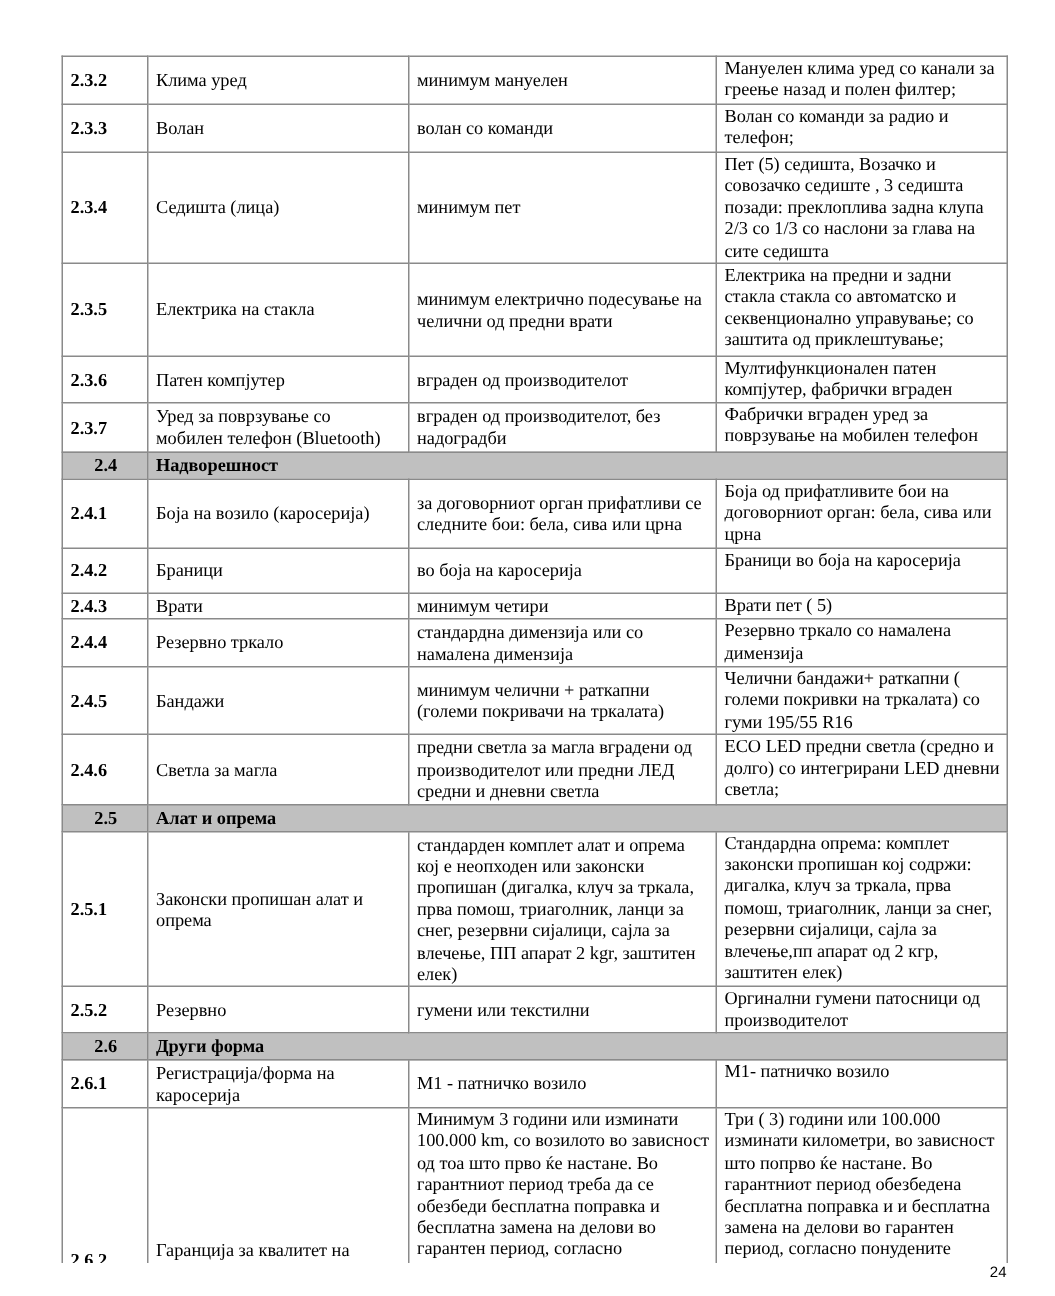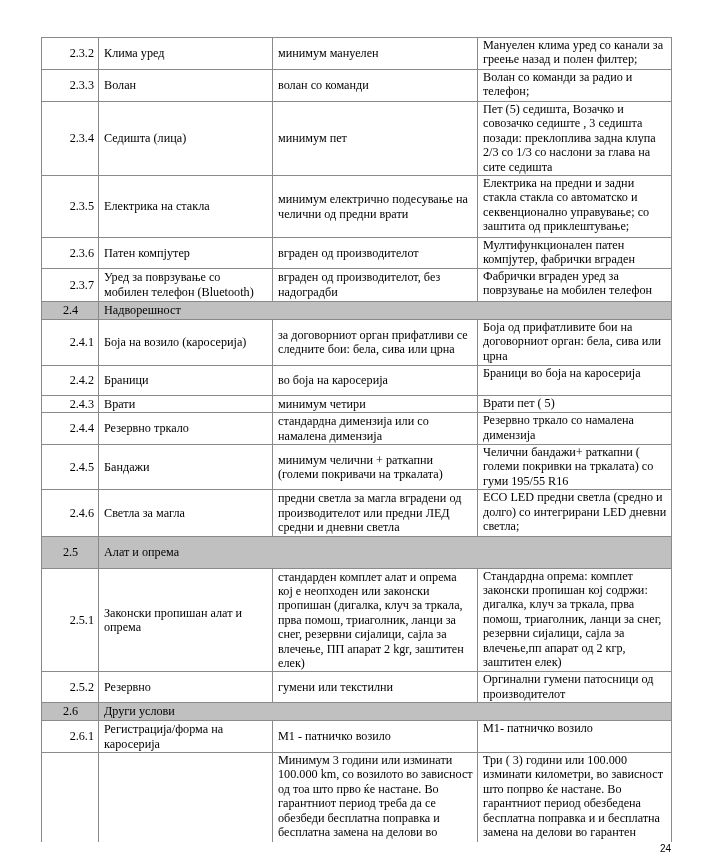--- a/index.html
+++ b/index.html
@@ -2,23 +2,23 @@
 <html><head>
   <meta charset="utf-8">
   <style>
     html, body { margin: 0; padding: 0; background: #ffffff; }
     body { width: 703px; height: 864px; position: relative; overflow: hidden;
            font-family: "Liberation Serif", serif; color: #000; }
     .page { position: absolute; left: 0; top: 0; width: 703px; height: 864px; }
     table.spec { position: absolute; left: 41px; top: 37px; width: 630px;
                  border-collapse: collapse; table-layout: fixed; font-size: 12.2px; line-height: 14.4px; }
     table.spec td { border: 1.5px solid #8a8a8a; padding: 1px 4px 1px 5px; vertical-align: middle; }
-    td.num { text-align: right; }
+    td.num { text-align: left; font-weight: bold; }
     td.offer { vertical-align: top !important; padding-top: 0 !important; }
-    tr.section td { background: #c0c0c0; font-weight: normal; }
+    tr.section td { background: #c0c0c0; font-weight: bold; }
     tr.section td.num { text-align: center; }
     .page-number { position: absolute; right: 32px; bottom: 10px; font-family: "Liberation Sans", sans-serif; font-size: 10px; }
     .clip { position: absolute; left: 0; top: 0; width: 703px; height: 842px; overflow: hidden; }
   </style>
 </head>
 <body>
 
 <div class="page">
  <div class="clip">
   <table class="spec">
@@ -101,40 +101,40 @@
       <td>минимум челични + раткапни (големи покривачи на тркалата)</td>
       <td class="offer">Челични бандажи+ раткапни ( големи покривки на тркалата) со гуми 195/55 R16</td>
     </tr>
     <tr style="height:46px">
       <td class="num">2.4.6</td>
       <td>Светла за магла</td>
       <td>предни светла за магла вградени од производителот или предни ЛЕД средни и дневни светла</td>
       <td class="offer">ECO LED предни светла (средно и долго) со интегрирани LED дневни светла;</td>
     </tr>
 
-    <tr class="section" style="height:32px">
+    <tr class="section" style="height:18px">
       <td class="num">2.5</td>
       <td colspan="3">Алат и опрема</td>
     </tr>
     <tr style="height:95px">
       <td class="num">2.5.1</td>
       <td>Законски пропишан алат и опрема</td>
       <td>стандарден комплет алат и опрема кој е неопходен или законски пропишан (дигалка, клуч за тркала, прва помош, триаголник, ланци за снег, резервни сијалици, сајла за влечење, ПП апарат 2 kgr, заштитен елек)</td>
       <td class="offer">Стандардна опрема: комплет законски пропишан кој содржи: дигалка, клуч за тркала, прва помош, триаголник, ланци за снег, резервни сијалици, сајла за влечење,пп апарат од 2 кгр, заштитен елек)</td>
     </tr>
     <tr style="height:30px">
       <td class="num">2.5.2</td>
       <td>Резервно</td>
       <td>гумени или текстилни</td>
       <td class="offer">Оргинални гумени патосници од производителот</td>
     </tr>
 
     <tr class="section" style="height:18px">
       <td class="num">2.6</td>
-      <td colspan="3">Други услови</td>
+      <td colspan="3">Други форма</td>
     </tr>
     <tr style="height:30px">
       <td class="num">2.6.1</td>
       <td>Регистрација/форма на каросерија</td>
       <td>М1 - патничко возило</td>
       <td class="offer">М1- патничко возило</td>
     </tr>
     <tr style="height:178px">
       <td class="num">2.6.2</td>
       <td>Гаранција за квалитет на возилата</td>

